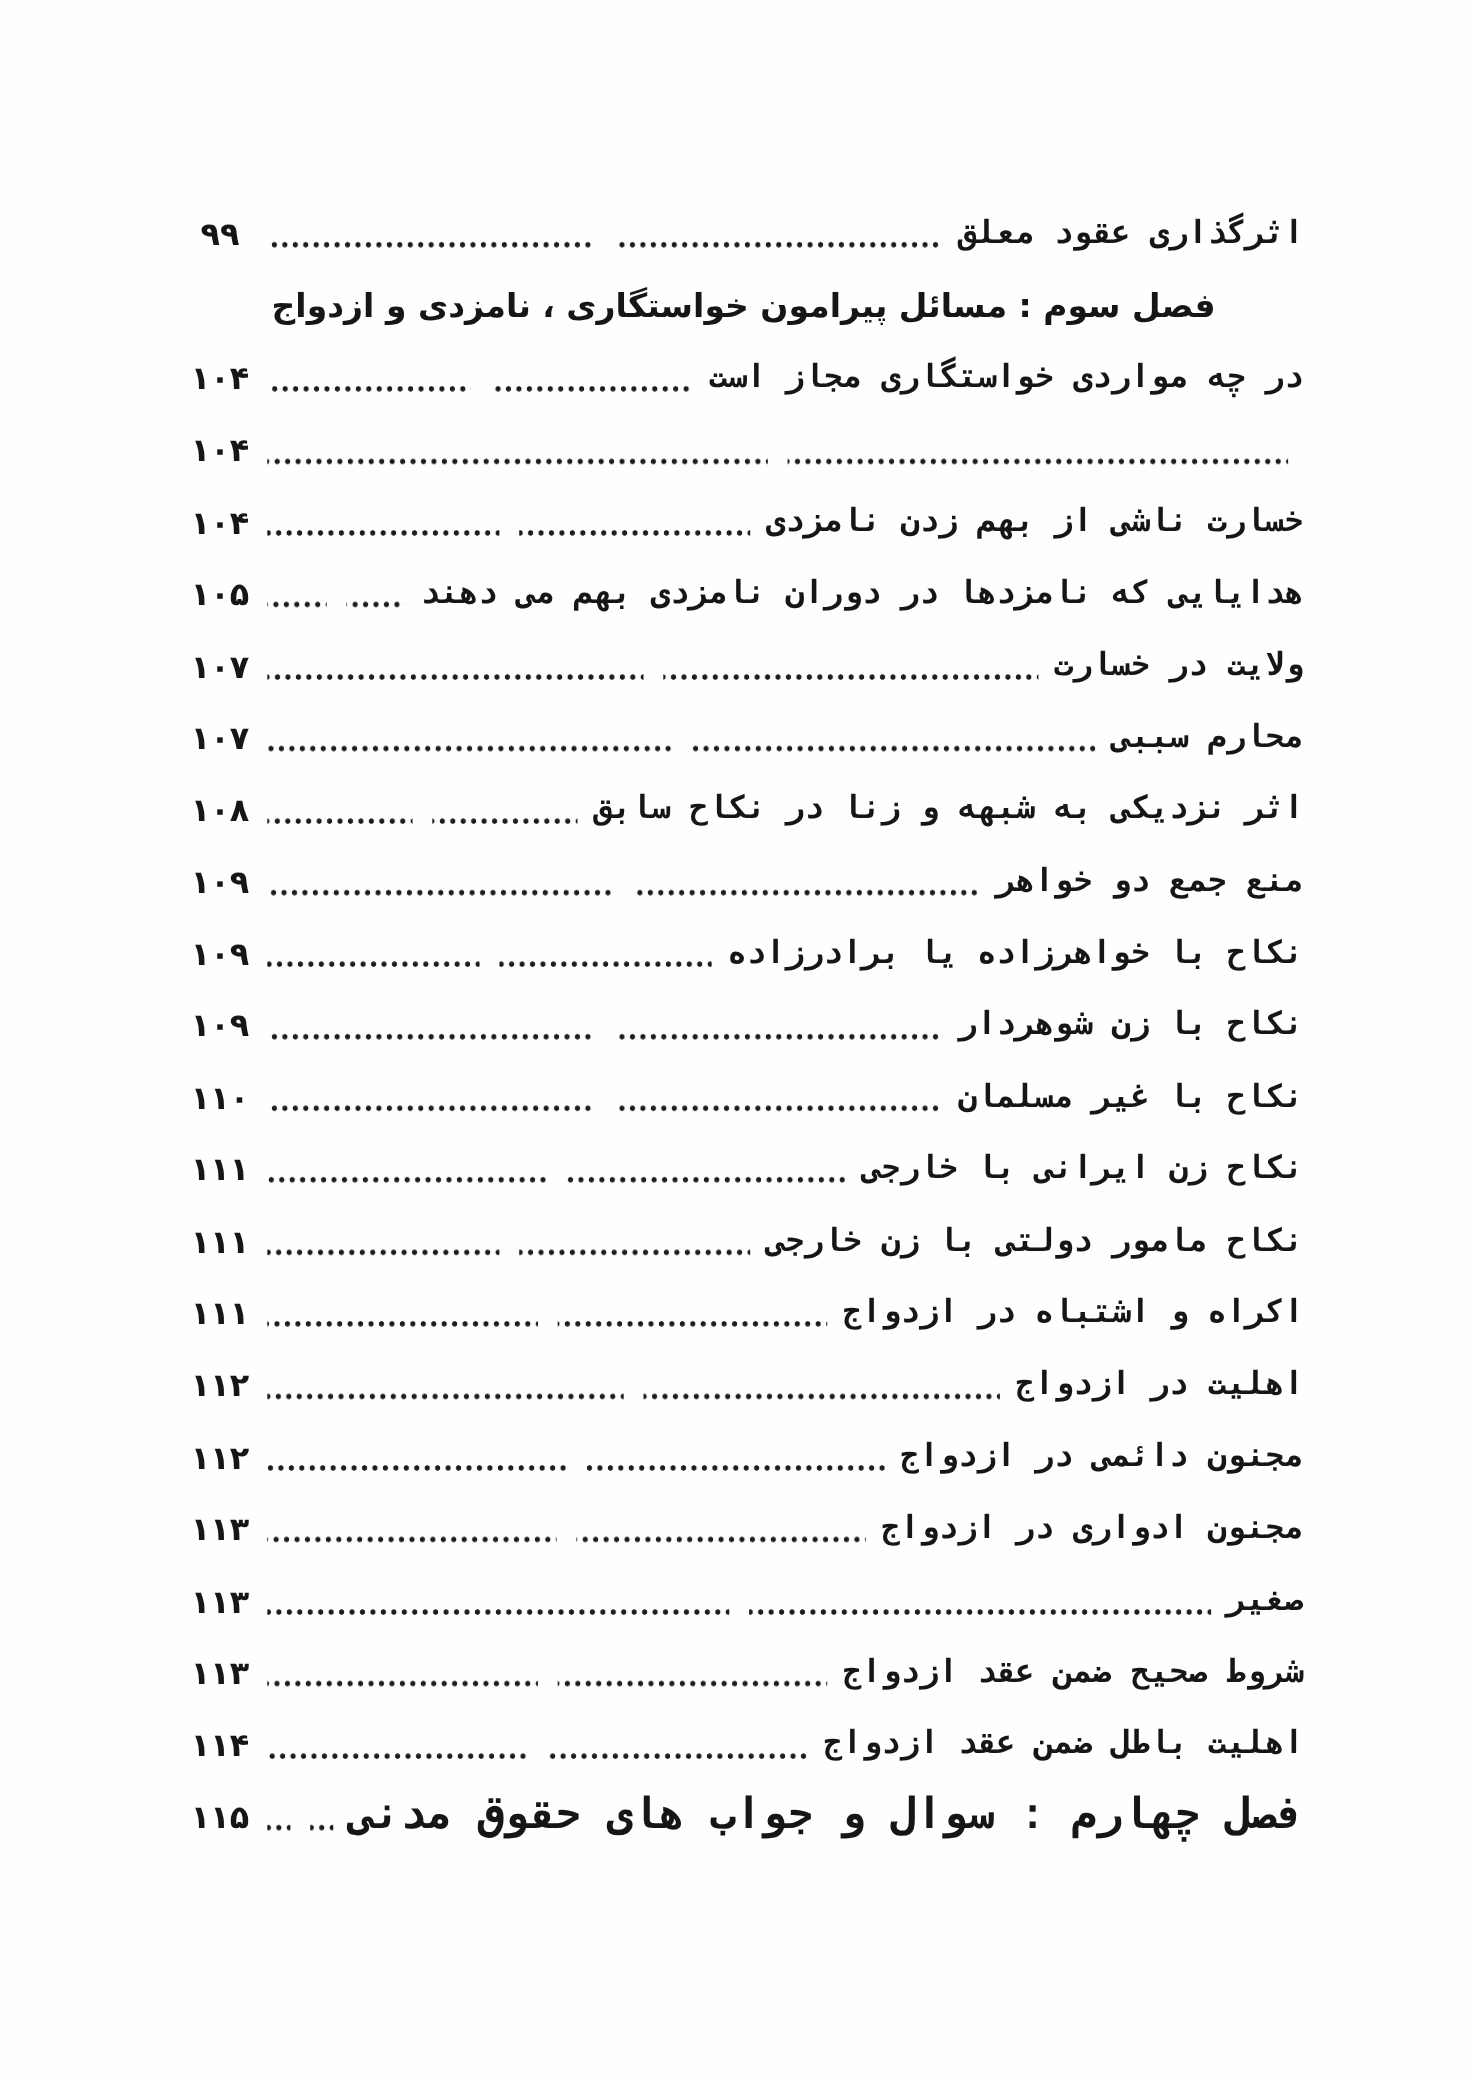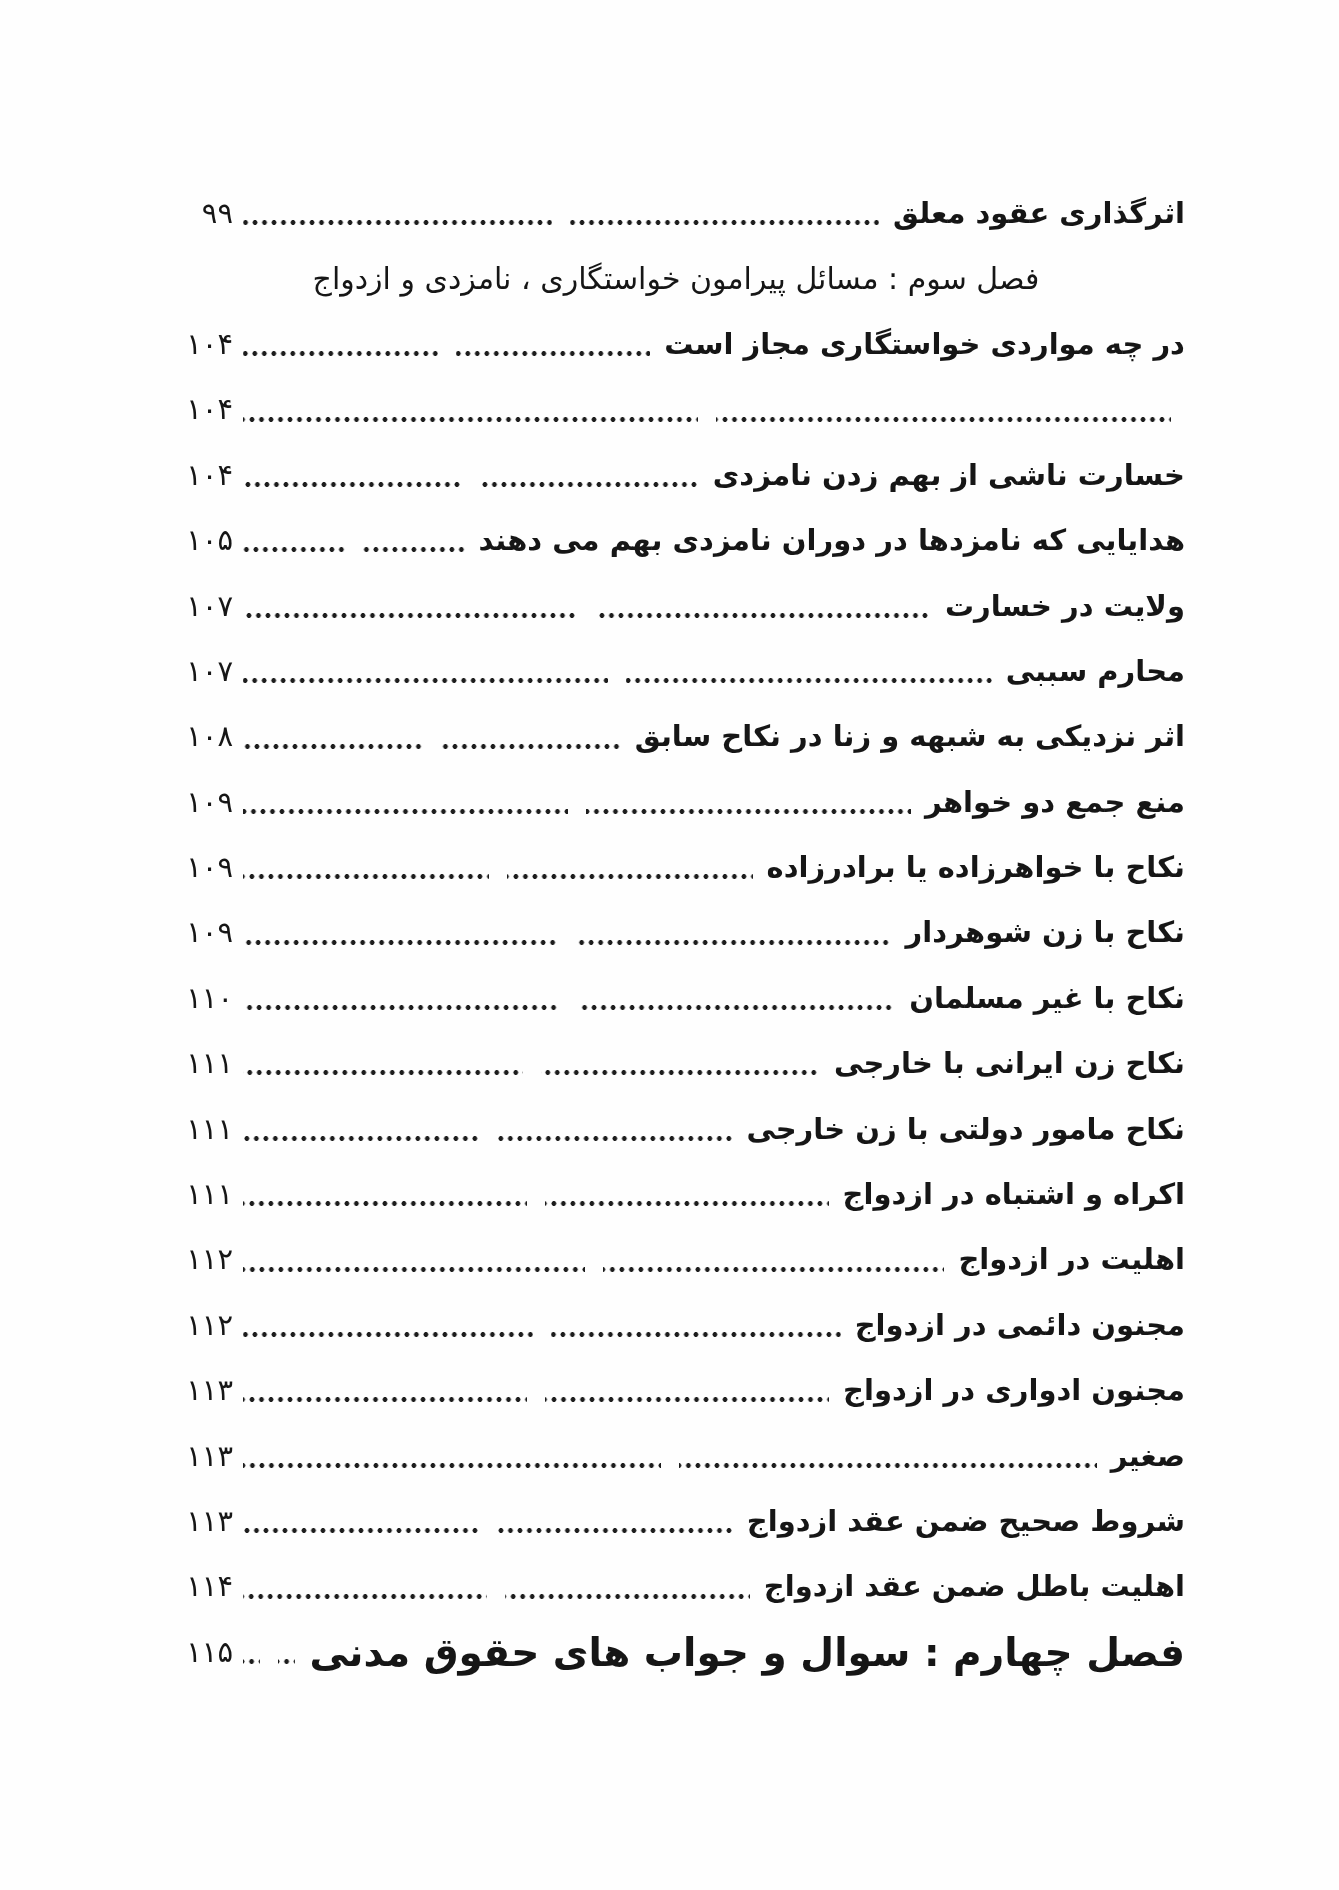--- a/index.html
+++ b/index.html
@@ -25,20 +25,21 @@
     display: flex;
     align-items: center;
     height: 65.4px;
   }
   .row .title {
     font-size: 29px;
     font-weight: bold;
     line-height: 1;
     white-space: nowrap;
     letter-spacing: 0.2px;
+    font-family: Liberation Mono, monospace;
   }
   .row .dots {
     flex: 1 1 auto;
     height: 7px;
     align-self: flex-end;
     margin-bottom: 20px;
     background-image: radial-gradient(circle, #1c1c1c 2.1px, rgba(0,0,0,0) 2.7px);
     background-size: 9.5px 7px;
     background-repeat: repeat-x;
     background-position: center;
@@ -46,32 +47,32 @@
   }
   .row .dots.seg1 { margin-right: 14px; }  
   .row .dots.seg2 { margin-left: 10px; }   
   .row .dotgap {
     width: 18px;
     align-self: flex-end;
     height: 7px;
   }
   .row .pagenum {
     font-size: 29px;
-    font-weight: normal;
+    font-weight: bold;
     line-height: 1;
     min-width: 66px;
-    text-align: right;
+    text-align: center;
     white-space: nowrap;
   }
   .row.chapter {
     justify-content: center;
   }
   .row.chapter .chapter-title {
     font-size: 30px;
-    font-weight: normal;
+    font-weight: bold;
     line-height: 1;
     white-space: nowrap;
     letter-spacing: 0.2px;
   }
   .row.chapter-entry .title {
     font-size: 39px;
   }
 </style>
 </head>
 <body>

